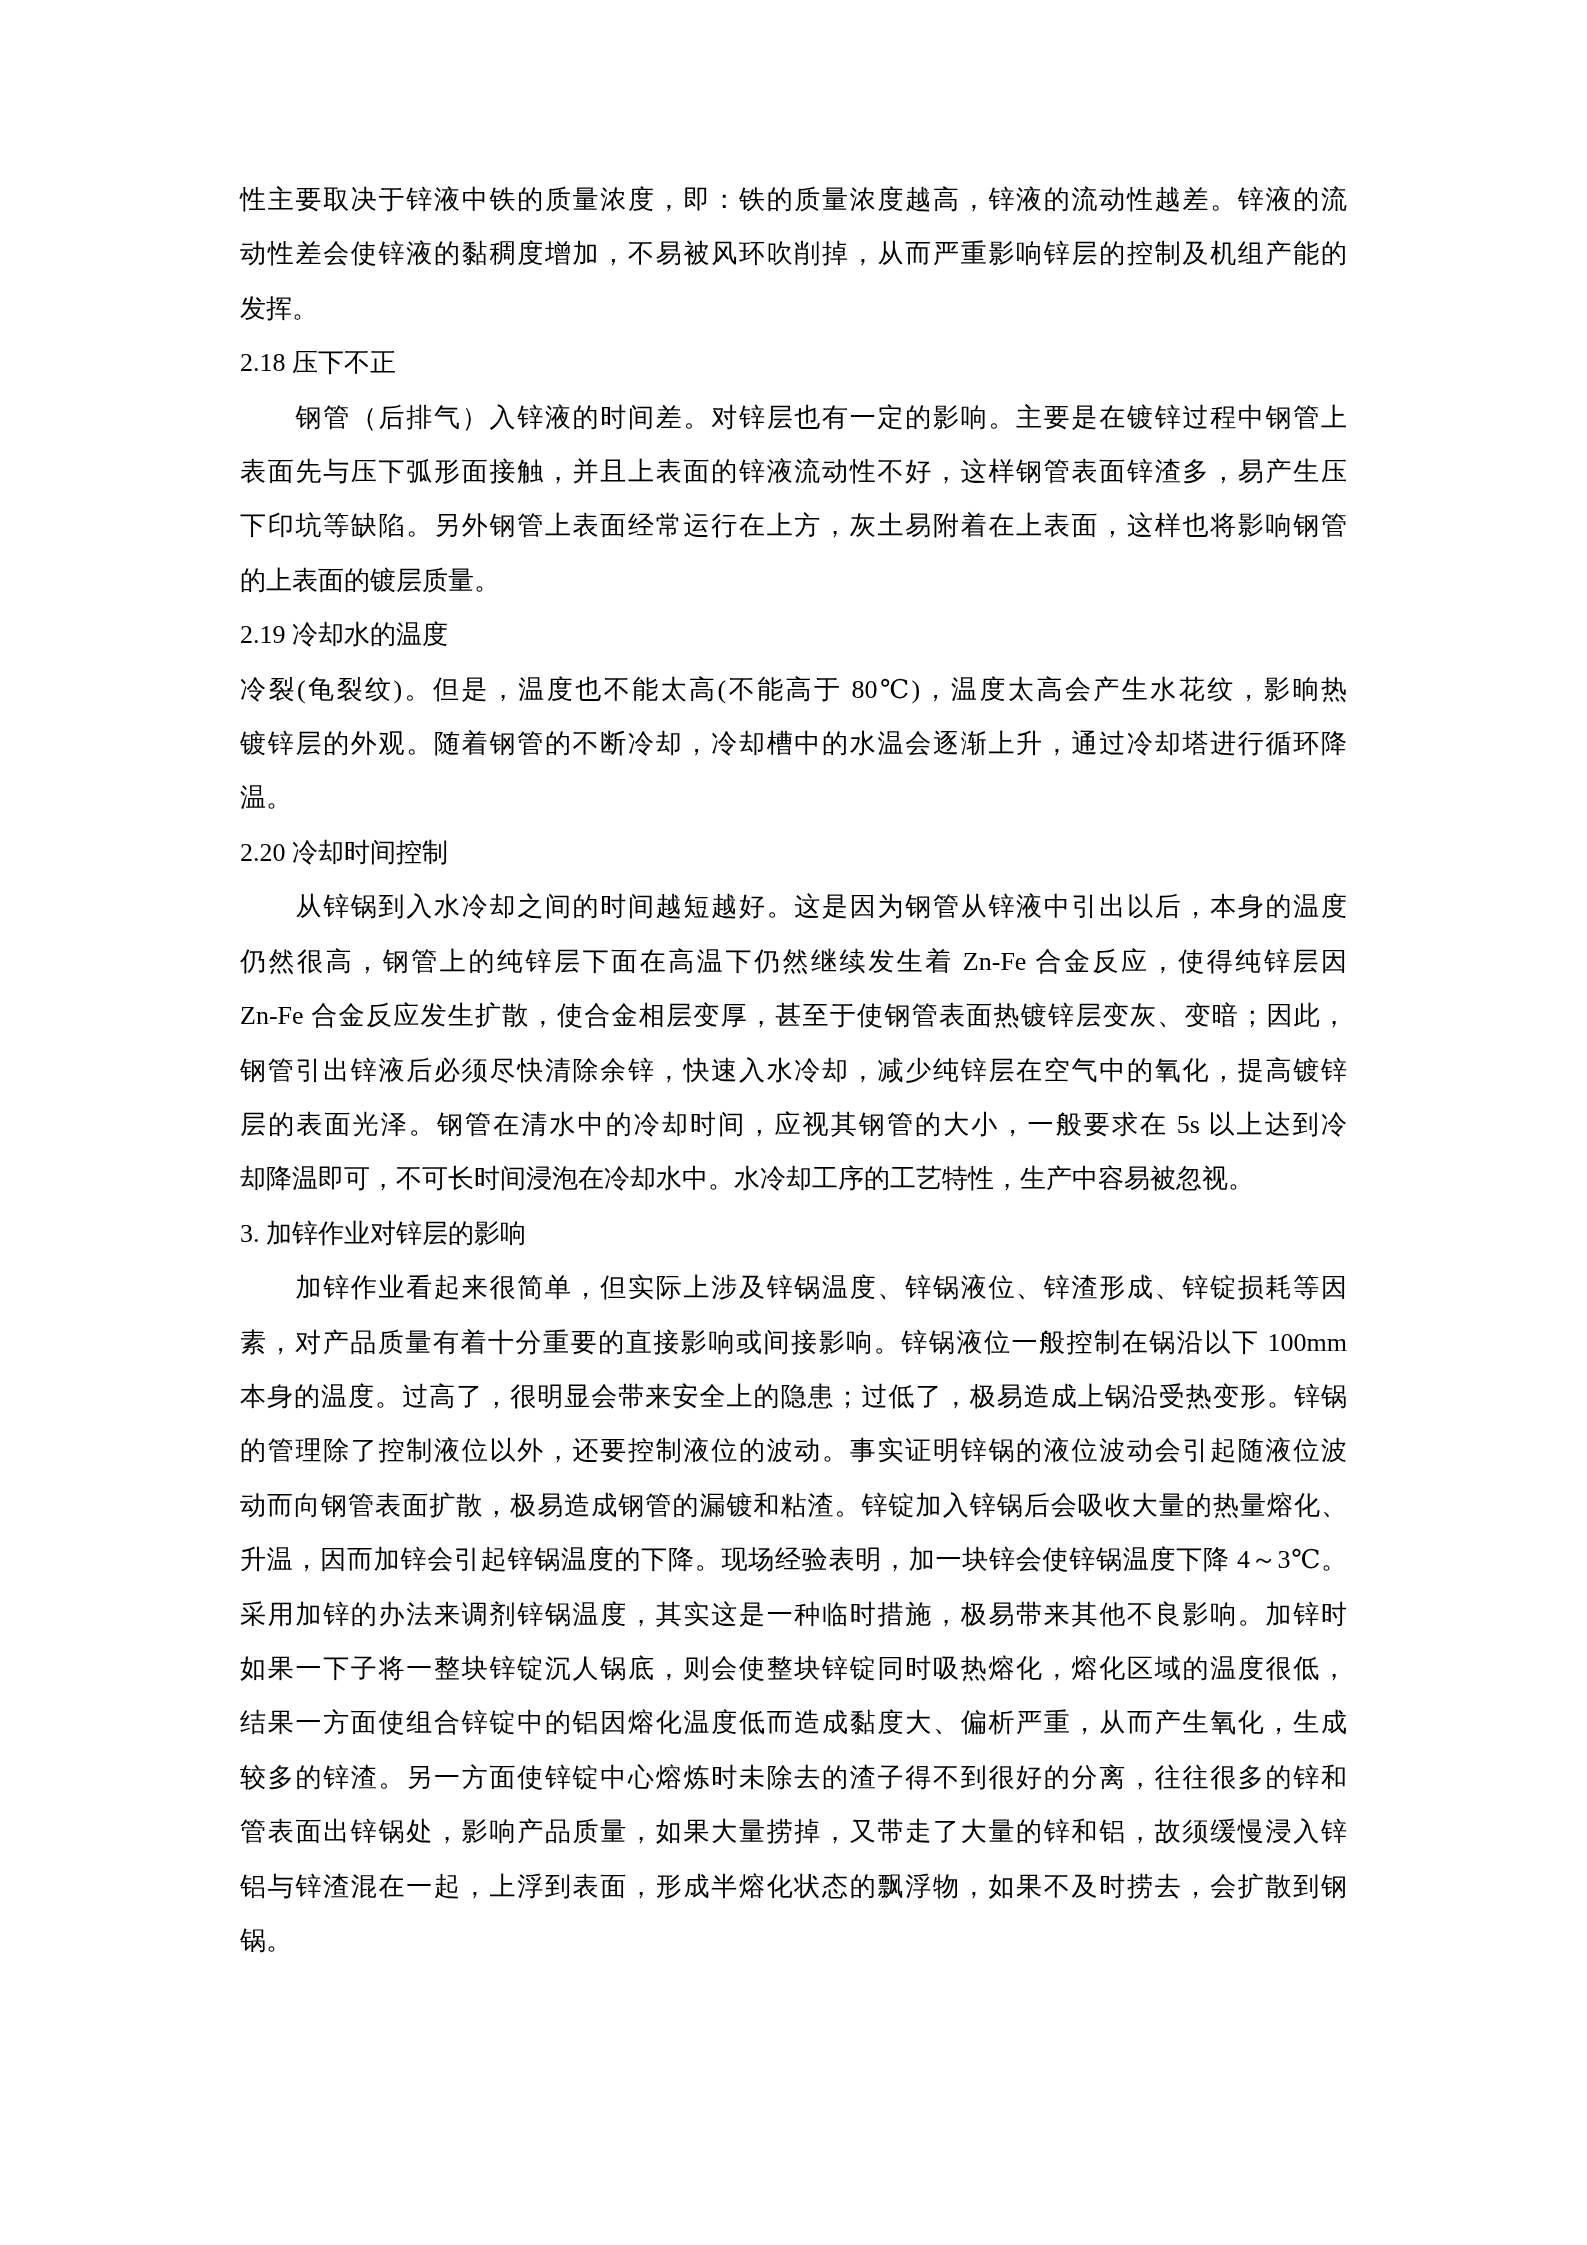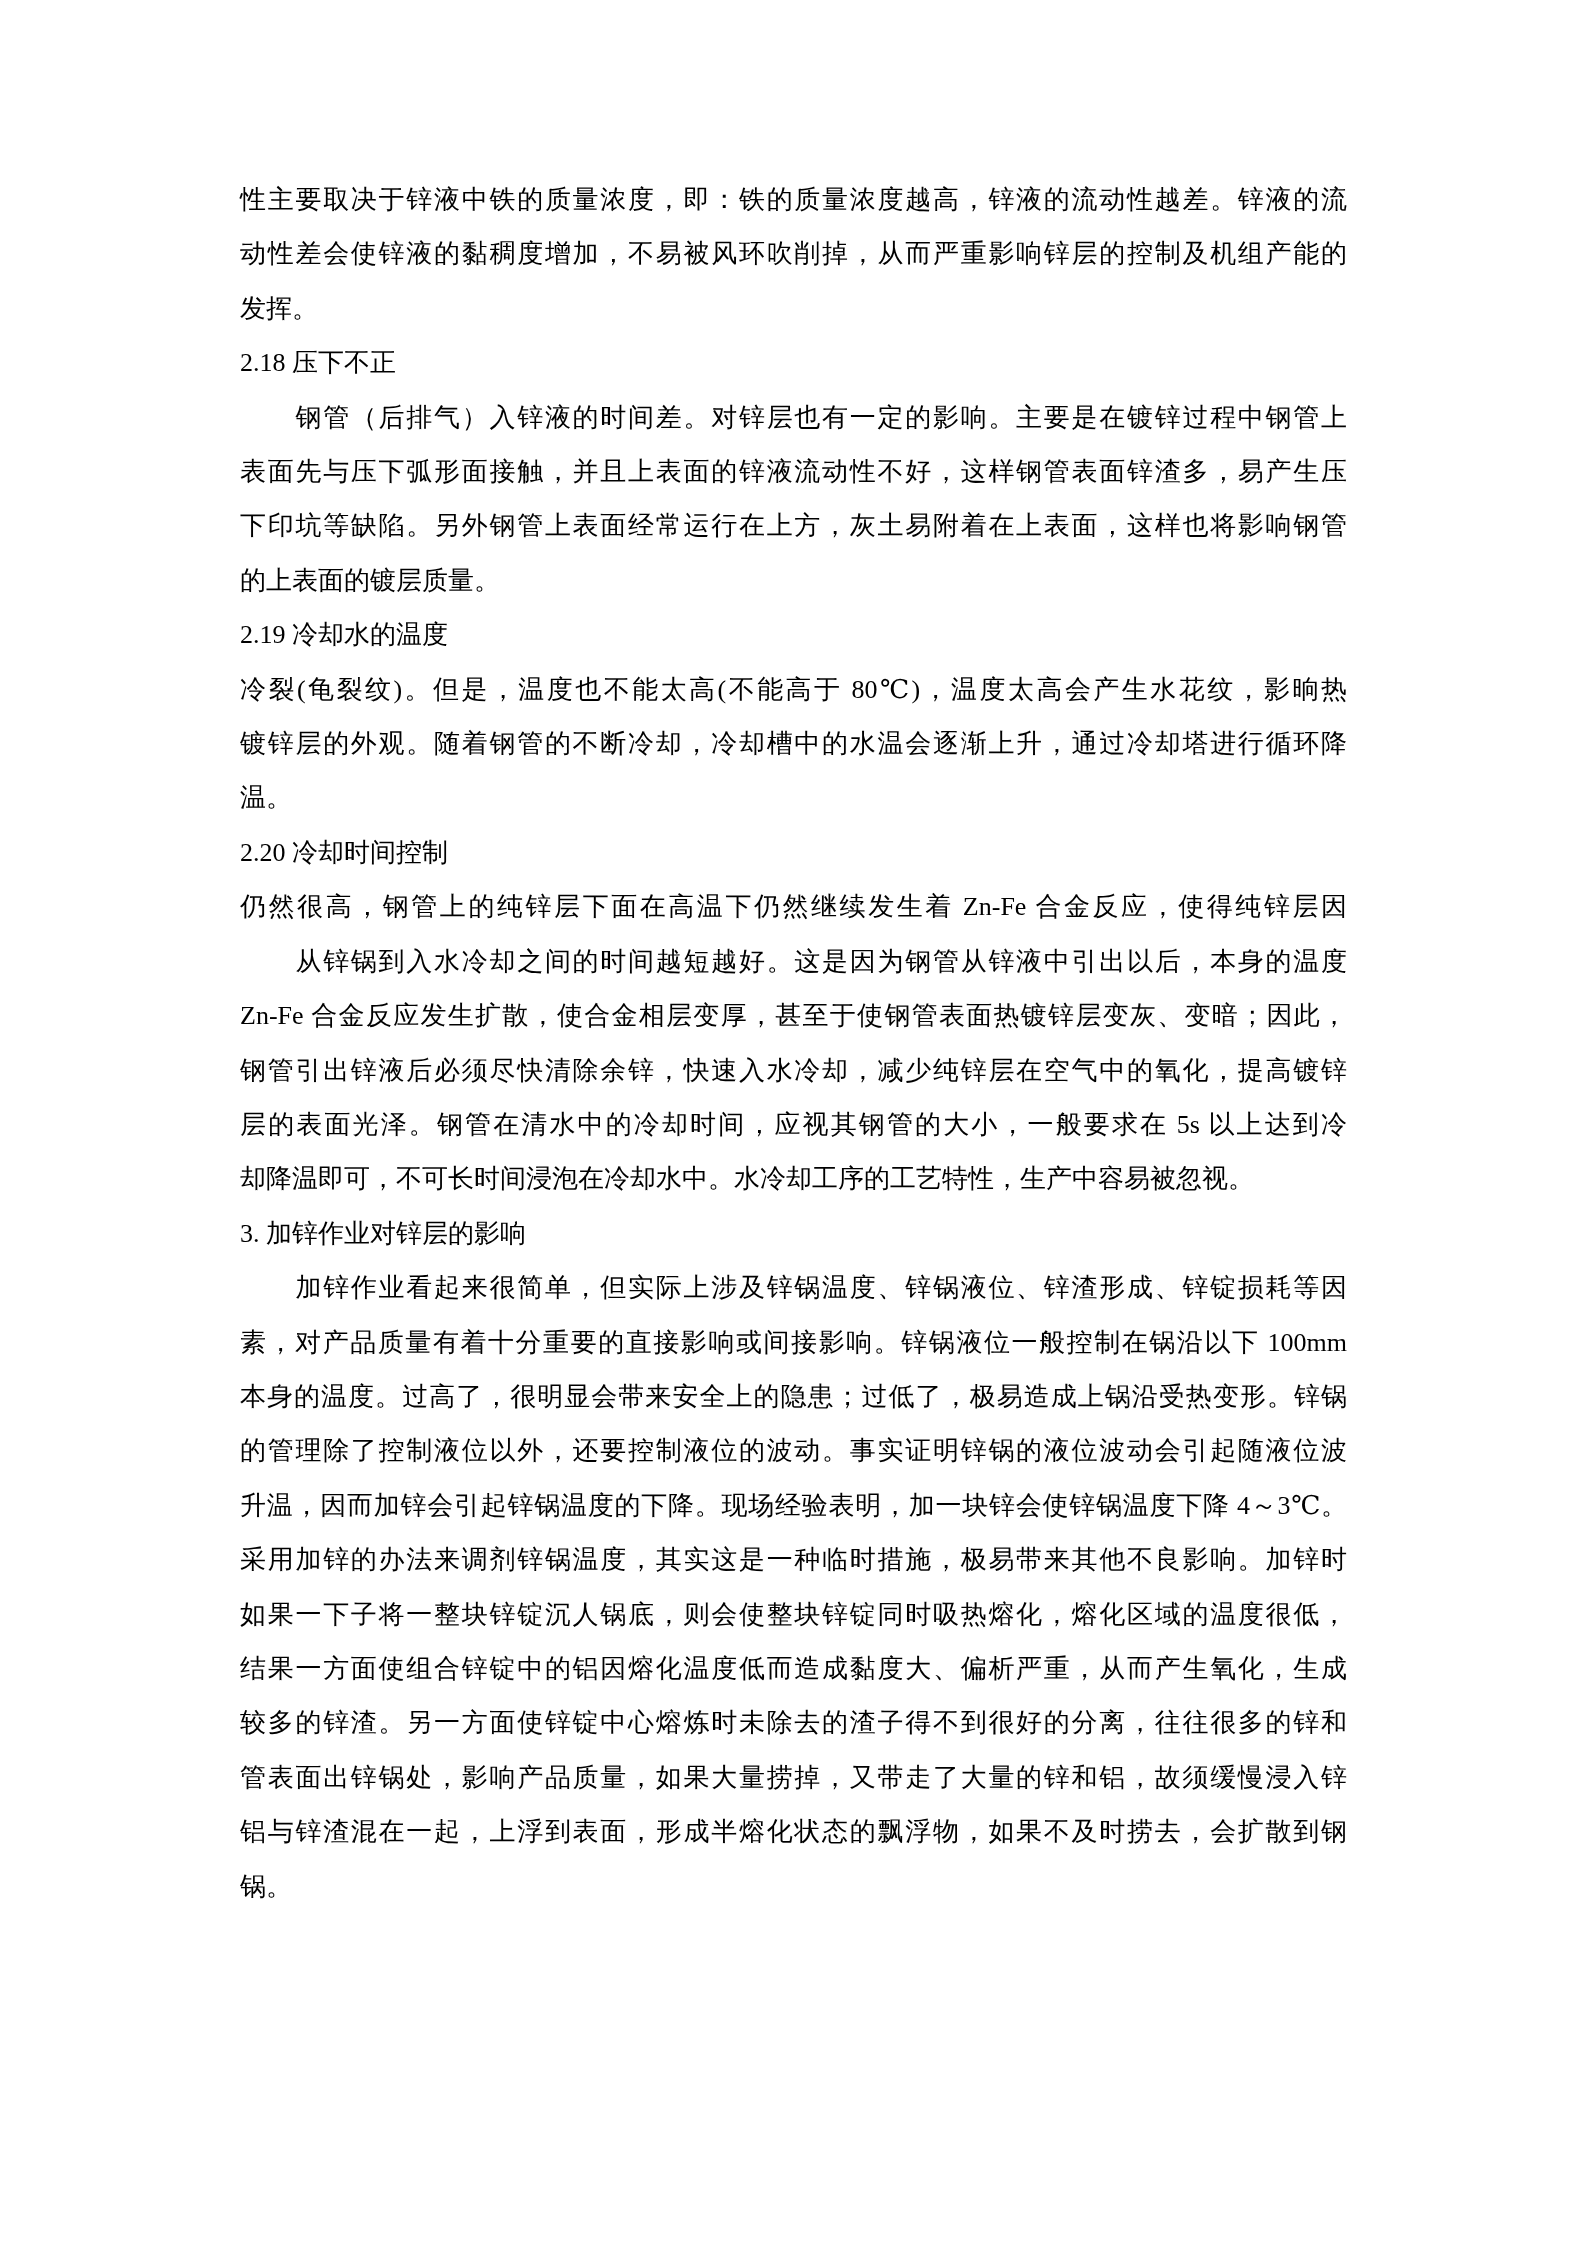--- a/index.html
+++ b/index.html
@@ -59,35 +59,36 @@
       </div>
       <div class="block paragraph">
         <div class="line j">冷裂(龟裂纹)。但是，温度也不能太高(不能高于 80℃)，温度太高会产生水花纹，影晌热</div>
         <div class="line j">镀锌层的外观。随着钢管的不断冷却，冷却槽中的水温会逐渐上升，通过冷却塔进行循环降</div>
         <div class="line">温。</div>
       </div>
       <div class="block heading">
         <div class="line">2.20 冷却时间控制</div>
       </div>
       <div class="block paragraph">
+        <div class="line j">　　从锌锅到入水冷却之间的时间越短越好。这是因为钢管从锌液中引出以后，本身的温度</div>
         <div class="line j">仍然很高，钢管上的纯锌层下面在高温下仍然继续发生着 Zn-Fe 合金反应，使得纯锌层因</div>
-        <div class="line j">　　从锌锅到入水冷却之间的时间越短越好。这是因为钢管从锌液中引出以后，本身的温度</div>
         <div class="line j">Zn-Fe 合金反应发生扩散，使合金相层变厚，甚至于使钢管表面热镀锌层变灰、变暗；因此，</div>
         <div class="line j">钢管引出锌液后必须尽快清除余锌，快速入水冷却，减少纯锌层在空气中的氧化，提高镀锌</div>
         <div class="line j">层的表面光泽。钢管在清水中的冷却时间，应视其钢管的大小，一般要求在 5s 以上达到冷</div>
         <div class="line">却降温即可，不可长时间浸泡在冷却水中。水冷却工序的工艺特性，生产中容易被忽视。</div>
       </div>
       <div class="block heading">
         <div class="line">3.  加锌作业对锌层的影响</div>
       </div>
       <div class="block paragraph">
         <div class="line j">　　加锌作业看起来很简单，但实际上涉及锌锅温度、锌锅液位、锌渣形成、锌锭损耗等因</div>
         <div class="line j">素，对产品质量有着十分重要的直接影响或间接影响。锌锅液位一般控制在锅沿以下 100mm</div>
         <div class="line j">本身的温度。过高了，很明显会带来安全上的隐患；过低了，极易造成上锅沿受热变形。锌锅</div>
         <div class="line j">的管理除了控制液位以外，还要控制液位的波动。事实证明锌锅的液位波动会引起随液位波</div>
+        <div class="line j">动而向钢管表面扩散，极易造成钢管的漏镀和粘渣。锌锭加入锌锅后会吸收大量的热量熔化、</div>
         <div class="line j">升温，因而加锌会引起锌锅温度的下降。现场经验表明，加一块锌会使锌锅温度下降 4～3℃。</div>
         <div class="line j">采用加锌的办法来调剂锌锅温度，其实这是一种临时措施，极易带来其他不良影响。加锌时</div>
         <div class="line j">如果一下子将一整块锌锭沉人锅底，则会使整块锌锭同时吸热熔化，熔化区域的温度很低，</div>
         <div class="line j">结果一方面使组合锌锭中的铝因熔化温度低而造成黏度大、偏析严重，从而产生氧化，生成</div>
         <div class="line j">较多的锌渣。另一方面使锌锭中心熔炼时未除去的渣子得不到很好的分离，往往很多的锌和</div>
         <div class="line j">管表面出锌锅处，影响产品质量，如果大量捞掉，又带走了大量的锌和铝，故须缓慢浸入锌</div>
         <div class="line j">铝与锌渣混在一起，上浮到表面，形成半熔化状态的飘浮物，如果不及时捞去，会扩散到钢</div>
         <div class="line">锅。</div>
       </div>
     </div>

